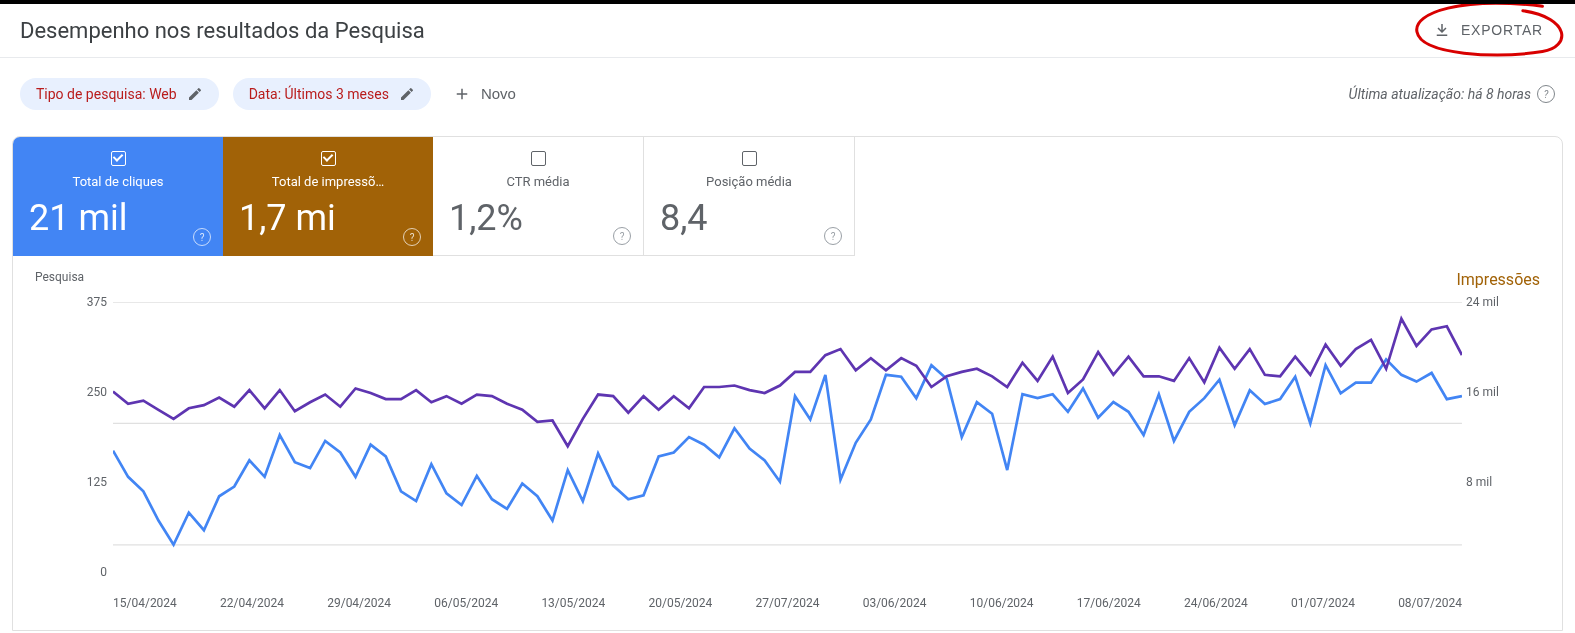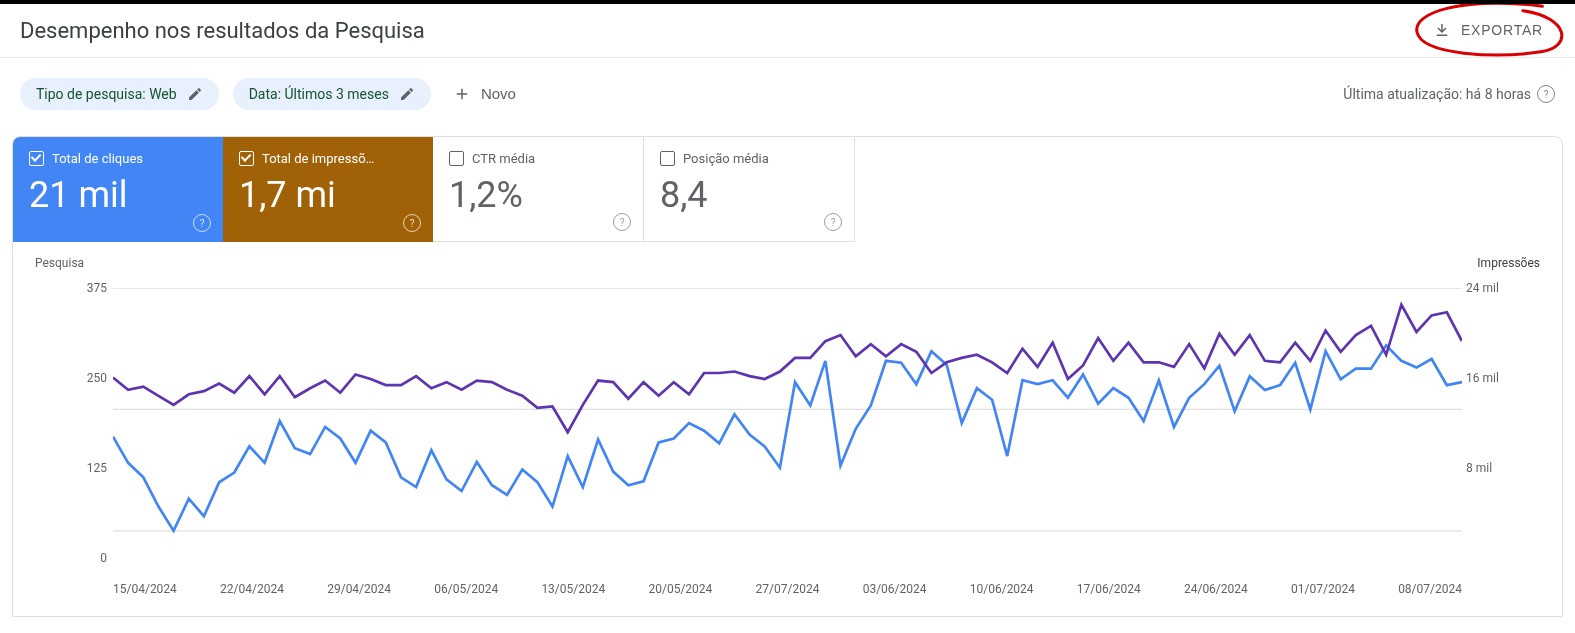--- a/index.html
+++ b/index.html
@@ -5,40 +5,40 @@
 html,body{margin:0;padding:0;font-family:Roboto,Arial,sans-serif;background:#fff;color:#3c4043;font-size:14px;width:1575px;}
 body{border-top:4px solid #000;box-sizing:border-box;}
 .header{display:flex;align-items:flex-start;justify-content:space-between;padding:14px 20px;border-bottom:1px solid #e8eaed;}
 .title{font-size:22px;font-weight:400;color:#3c4043;}
 .export-wrap{position:relative;padding:2px 6px;}
 .export-btn{display:flex;align-items:center;gap:10px;background:none;border:none;color:#5f6368;font-size:14px;letter-spacing:.8px;font-weight:500;cursor:pointer;}
 .export-btn svg{width:18px;height:18px;fill:#5f6368;}
 .circle-annot{position:absolute;top:-18px;left:-12px;right:-14px;bottom:-22px;pointer-events:none;}
 .filters{display:flex;align-items:center;justify-content:space-between;padding:20px 20px 26px;}
 .chips{display:flex;align-items:center;gap:14px;}
-.chip{display:flex;align-items:center;gap:10px;background:#e8f0fe;color:#14532d;border-radius:20px;padding:8px 16px;font-size:14px;cursor:pointer;}
+.chip{display:flex;align-items:center;gap:10px;background:#e8f0fe;color:#b91c1c;border-radius:20px;padding:8px 16px;font-size:14px;cursor:pointer;}
 .chip svg{width:16px;height:16px;fill:#5f6368;}
 .new-btn{display:flex;align-items:flex-start;gap:10px;background:none;border:none;color:#5f6368;font-size:15px;cursor:pointer;padding:6px 8px;}
 .new-btn svg{width:18px;height:18px;fill:#5f6368;}
-.last-upd{display:flex;align-items:center;gap:6px;color:#5f6368;font-size:14px;}
+.last-upd{display:flex;align-items:center;gap:6px;color:#5f6368;font-size:14px;font-style:italic;}
 .help-icon{display:inline-flex;align-items:center;justify-content:center;width:16px;height:16px;border:1.4px solid #80868b;border-radius:50%;font-size:10px;color:#80868b;}
 .panel{margin:0 12px;border:1px solid #e0e0e0;border-radius:8px 8px 0 0;overflow:hidden;}
 .metrics{display:flex;}
 .metric{position:relative;padding:14px 16px 16px;min-height:74px;width:178px;border-right:1px solid #e0e0e0;border-bottom:1px solid #e0e0e0;color:#5f6368;}
 .metric.active-blue{background:#4285f4;color:#fff;border:none;}
 .metric.active-purple{background:#a16207;color:#fff;border:none;}
-.metric-head{display:flex;align-items:center;gap:8px;font-size:13px;margin-bottom:8px;white-space:nowrap;overflow:hidden;text-overflow:ellipsis;}
+.metric-head{display:flex;align-items:center;gap:8px;font-size:13px;margin-bottom:8px;white-space:nowrap;overflow:hidden;text-overflow:ellipsis;flex-direction:column;}
 .metric-value{font-size:36px;font-weight:400;}
 .metric .help{position:absolute;right:12px;bottom:10px;border:1.4px solid rgba(255,255,255,.7);color:rgba(255,255,255,.8);}
 .metric.inactive .help{border-color:#9aa0a6;color:#9aa0a6;}
 .cb{display:inline-block;width:13px;height:13px;border:1.6px solid currentColor;border-radius:2px;position:relative;flex:0 0 auto;}
 .cb.checked:after{content:"";position:absolute;left:3px;top:0px;width:4px;height:7px;border:solid currentColor;border-width:0 2px 2px 0;transform:rotate(45deg);}
 .chart-area{position:relative;padding:24px 22px 6px;}
 .y-left-label{position:absolute;left:22px;top:14px;font-size:12px;color:#5f6368;}
-.y-right-label{position:absolute;right:22px;top:14px;font-size:12px;color:#404040;}
+.y-right-label{position:absolute;right:22px;top:14px;font-size:16px;color:#a16207;}
 .plot-wrap{position:relative;height:270px;margin:22px 78px 0;}
 .plot-wrap .grid line{stroke:#e0e0e0;stroke-width:1;}
 .plot-wrap svg.plot{position:absolute;inset:0;}
 .y-tick{position:absolute;font-size:12px;color:#5f6368;}
 .y-tick.left{left:-46px;transform:translateY(-50%);text-align:right;width:40px;}
 .y-tick.right{right:-60px;transform:translateY(-50%);width:56px;}
 .x-axis{display:flex;justify-content:space-between;margin:24px 78px 14px;font-size:12px;color:#5f6368;}
 </style>
 </head>
 <body>

